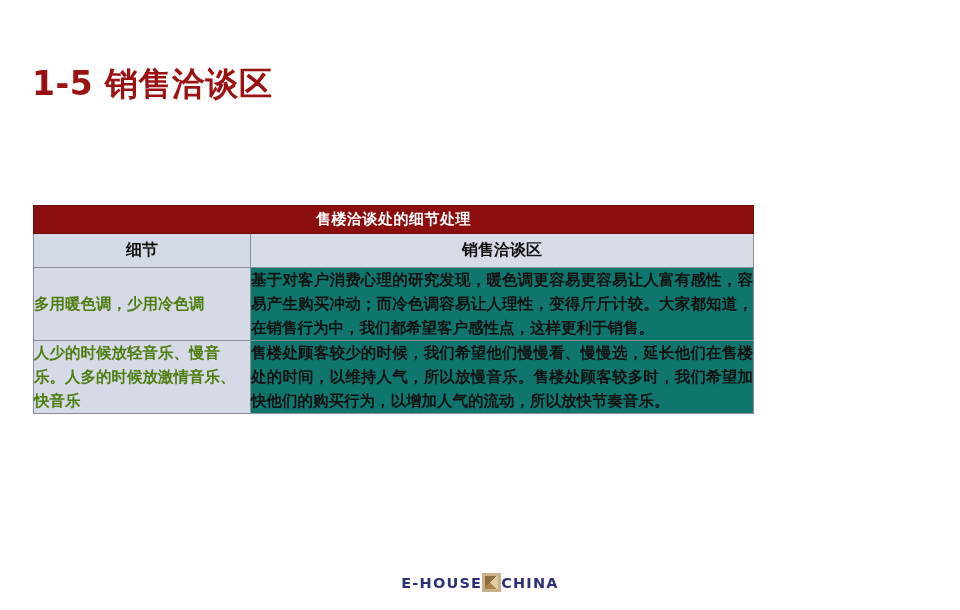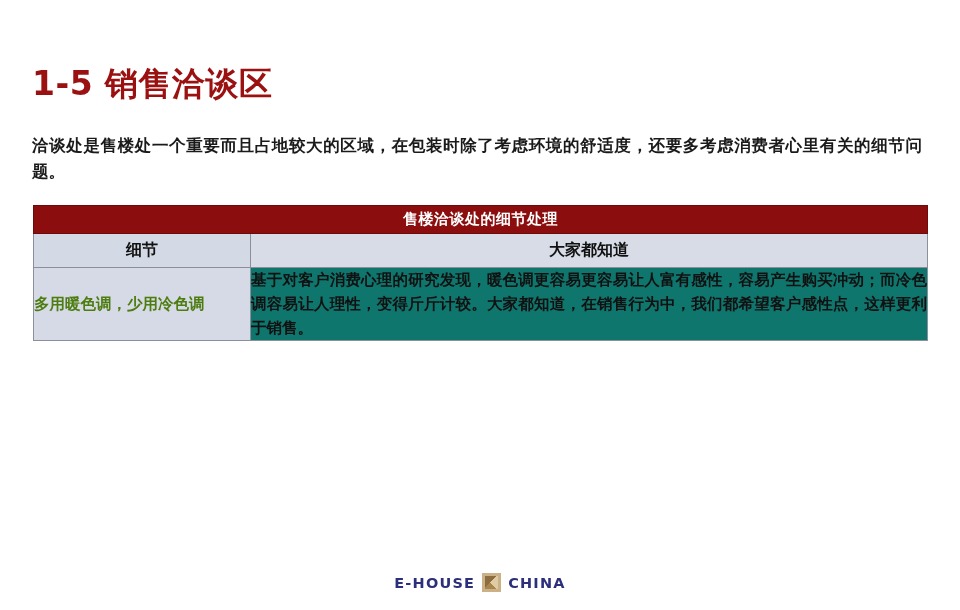--- a/index.html
+++ b/index.html
@@ -45,21 +45,21 @@
     color: #1a1a1a;
     line-height: 26px;
     text-align: justify;
   }
 
   
   .table-wrap {
     position: absolute;
     left: 33px;
     top: 205px;
-    width: 895px;
+    width: 721px;
   }
   table.detail-table {
     border-collapse: collapse;
     width: 100%;
     table-layout: fixed;
   }
   table.detail-table td,
   table.detail-table th {
     border: 1px solid #8a8f99;
     vertical-align: middle;
@@ -114,21 +114,20 @@
 
   
   .footer {
     position: absolute;
     left: 0;
     right: 0;
     bottom: 18px;
     display: flex;
     justify-content: center;
     align-items: center;
-    gap: 7px;
   }
   .logo-text {
     font-size: 14.5px;
     font-weight: bold;
     color: #2c2f7a;
     letter-spacing: 1.2px;
   }
   .logo-mark {
     width: 19px;
     height: 19px;
@@ -149,42 +148,45 @@
       #e0cba4;
   }
 </style>
 </head>
 <body>
 
 <div class="slide">
 
   <div class="slide-title">1-5 销售洽谈区</div>
 
-  <div class="intro">洽谈处是售楼处一个重要而且占地较大的区域，在包装时除了考虑环境的舒适度，还要多考虑消费者心里有关的细节问题。</div>
 
   <div class="table-wrap">
     <table class="detail-table">
       <colgroup>
         <col class="col-narrow">
         <col>
       </colgroup>
       <tbody>
         <tr>
           <td class="banner-cell" colspan="2">售楼洽谈处的细节处理</td>
         </tr>
         <tr>
           <td class="colhead left">细节</td>
-          <td class="colhead">大家都知道</td>
+          <td class="colhead">销售洽谈区</td>
         </tr>
 
         <tr>
           <td class="cell-key">多用暖色调，少用冷色调</td>
           <td class="cell-val">基于对客户消费心理的研究发现，暖色调更容易更容易让人富有感性，容易产生购买冲动；而冷色调容易让人理性，变得斤斤计较。大家都知道，在销售行为中，我们都希望客户感性点，这样更利于销售。</td>
         </tr>
 
+        <tr>
+          <td class="cell-key">人少的时候放轻音乐、慢音乐。人多的时候放激情音乐、快音乐</td>
+          <td class="cell-val">售楼处顾客较少的时候，我们希望他们慢慢看、慢慢选，延长他们在售楼处的时间，以维持人气，所以放慢音乐。售楼处顾客较多时，我们希望加快他们的购买行为，以增加人气的流动，所以放快节奏音乐。</td>
+        </tr>
 
       </tbody>
     </table>
   </div>
 
   <div class="footer">
     <span class="logo-text">E-HOUSE</span>
     <span class="logo-mark"></span>
     <span class="logo-text">CHINA</span>
   </div>

